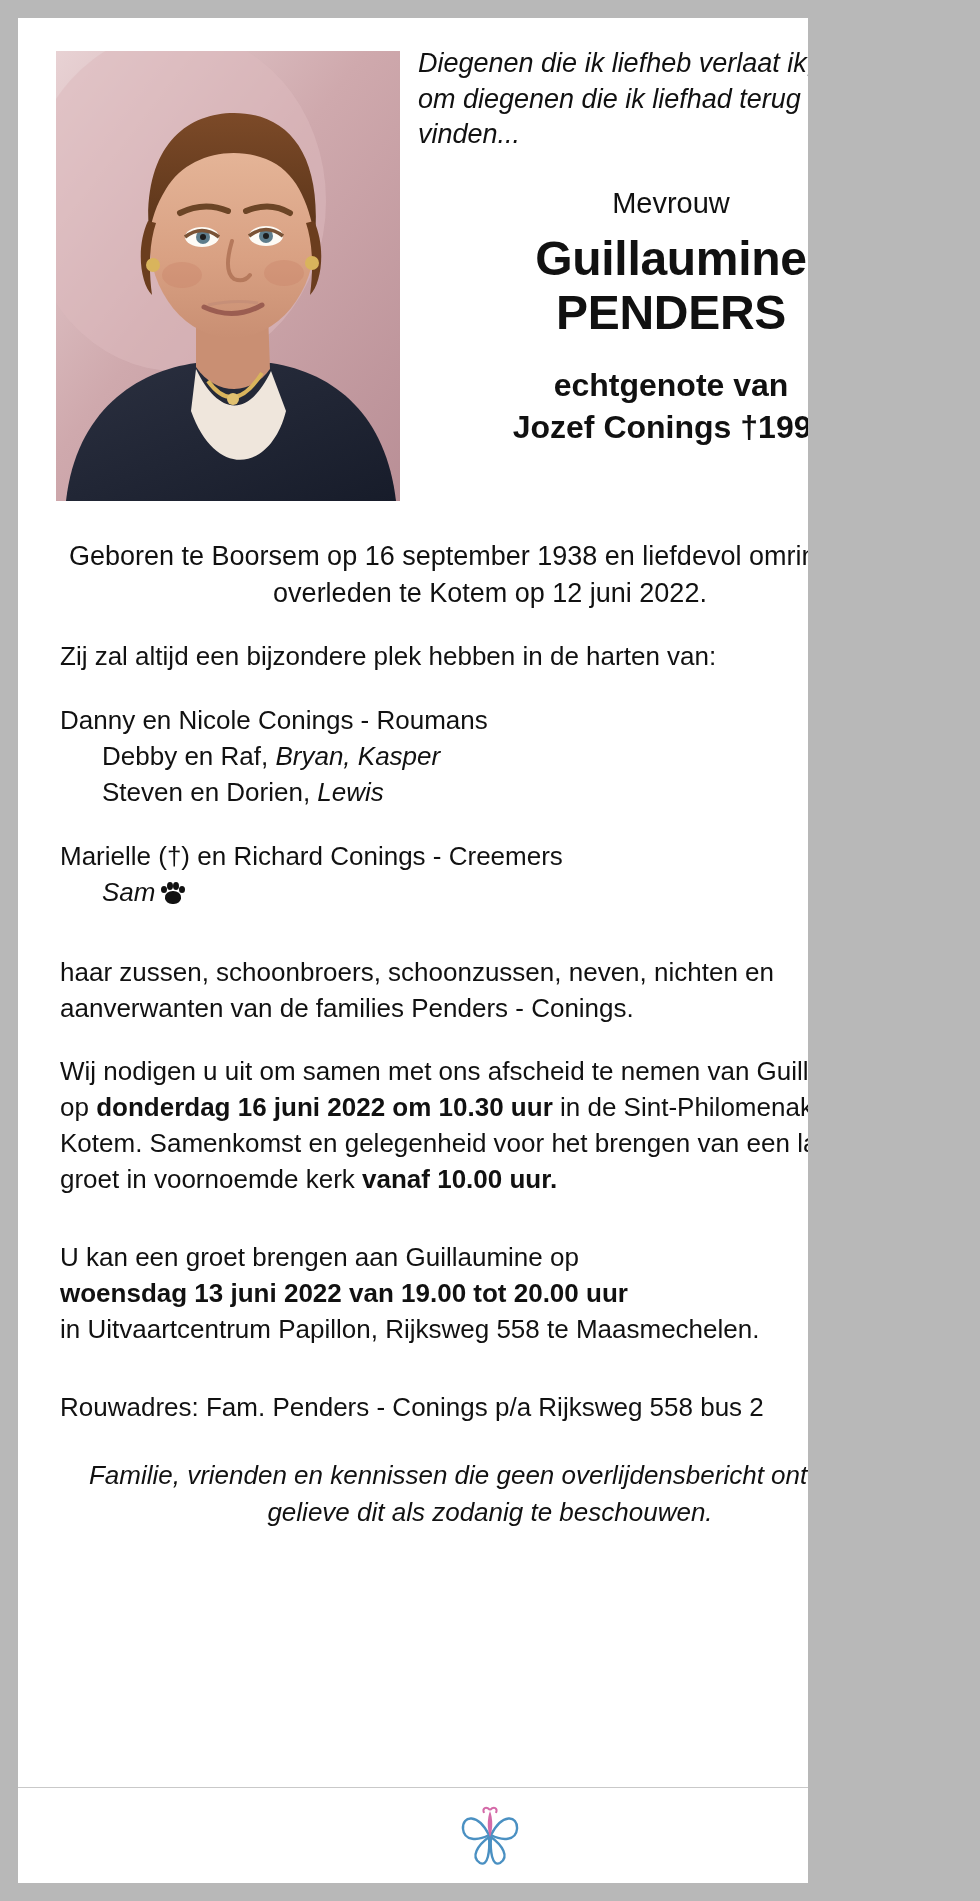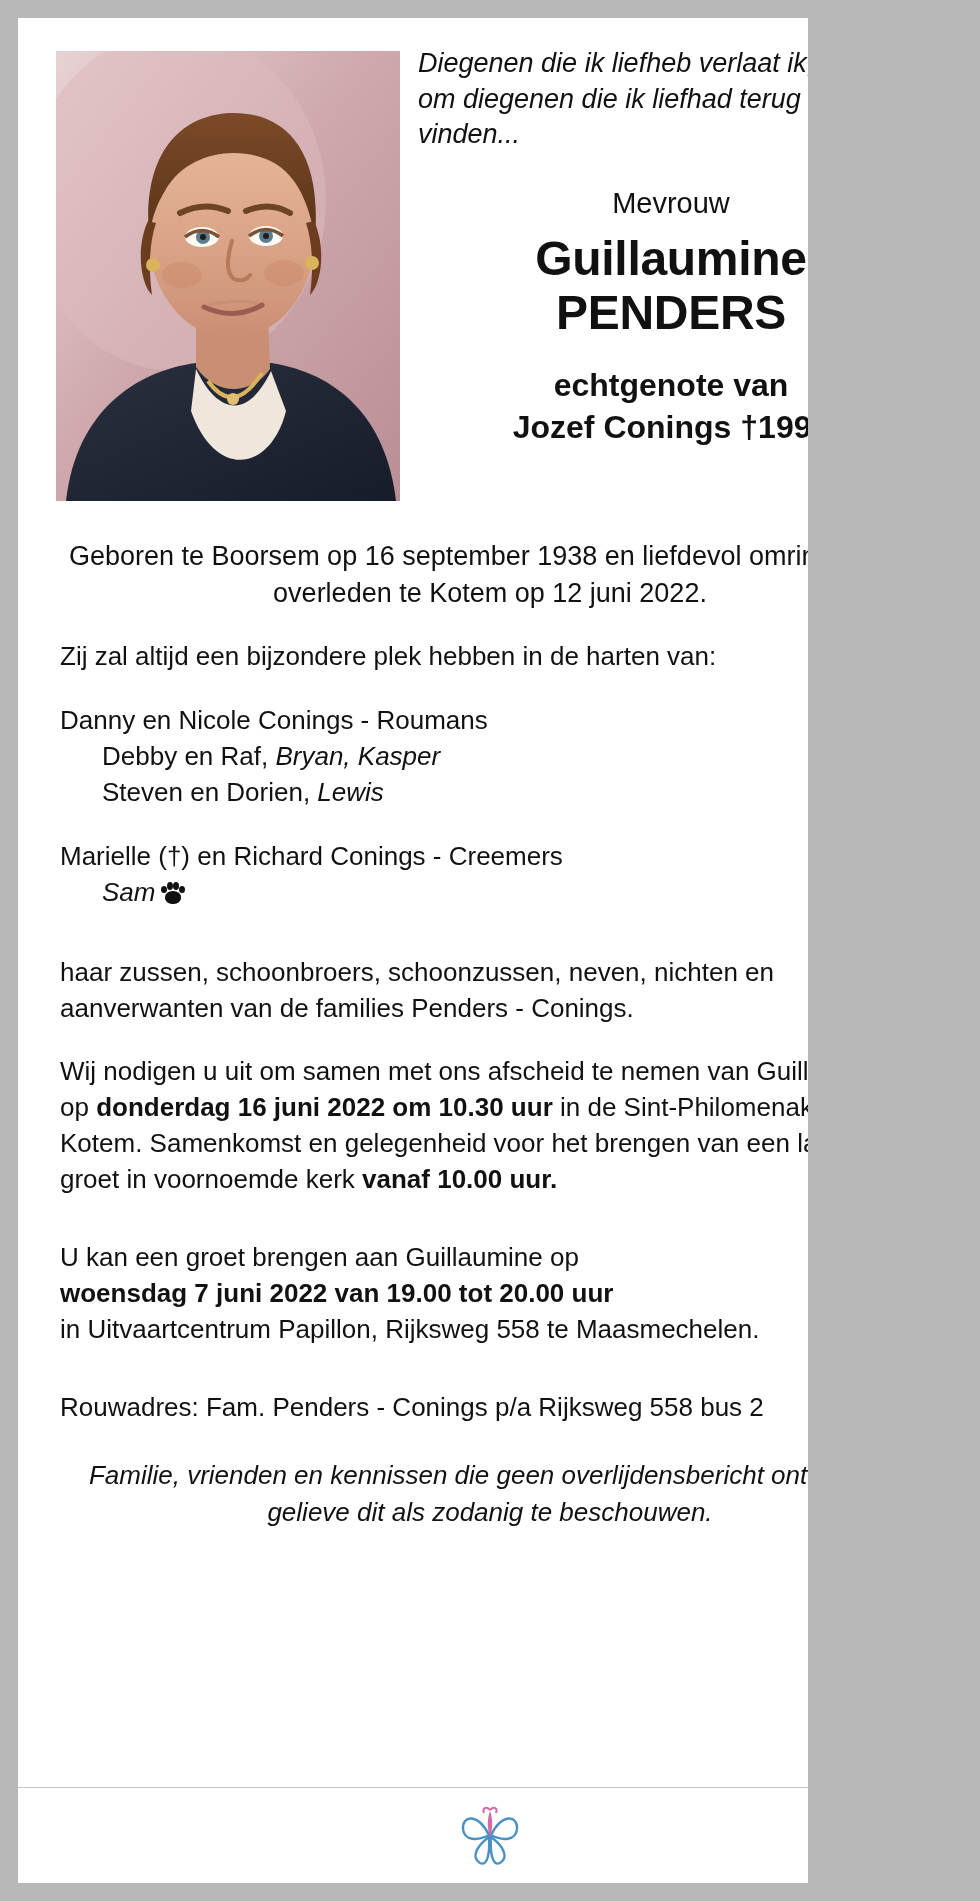--- a/index.html
+++ b/index.html
@@ -291,21 +291,21 @@
         <span>Marielle (†) en Richard Conings - Creemers</span><br>
         <span class="indent"><span class="ital">Sam</span><span class="paw"><span class="pad main"></span><span class="pad t1"></span><span class="pad t2"></span><span class="pad t3"></span><span class="pad t4"></span></span></span>
       </p>
 
       <p class="t" style="margin-top:44px">haar zussen, schoonbroers, schoonzussen, neven, nichten en aanverwanten van de families Penders - Conings.</p>
 
       <p class="t" style=""><span>Wij nodigen u uit om samen met ons afscheid te nemen van Guillaumine op </span><span class="bold">donderdag 16 juni 2022 om 10.30 uur</span><span> in de Sint-Philomenakerk te Kotem. Samenkomst en gelegenheid voor het brengen van een laatste groet in voornoemde kerk </span><span class="bold">vanaf 10.00 uur.</span></p>
 
       <p class="t" style="margin-top:42px">
         <span>U kan een groet brengen aan Guillaumine op</span><br>
-        <span class="bold">woensdag 7 juni 2022 van 19.00 tot 20.00 uur</span><br>
+        <span class="bold">woensdag 13 juni 2022 van 19.00 tot 20.00 uur</span><br>
         <span>in Uitvaartcentrum Papillon, Rijksweg 558 te Maasmechelen.</span>
       </p>
 
       <p class="t" style="margin-top:42px">
         <span>Rouwadres: Fam. Penders - Conings p/a Rijksweg 558 bus 2</span><br>
       </p>
 
       <div class="closing">Familie, vrienden en kennissen die geen overlijdensbericht ontvingen, gelieve dit als zodanig te beschouwen.</div>
     </div>
 

